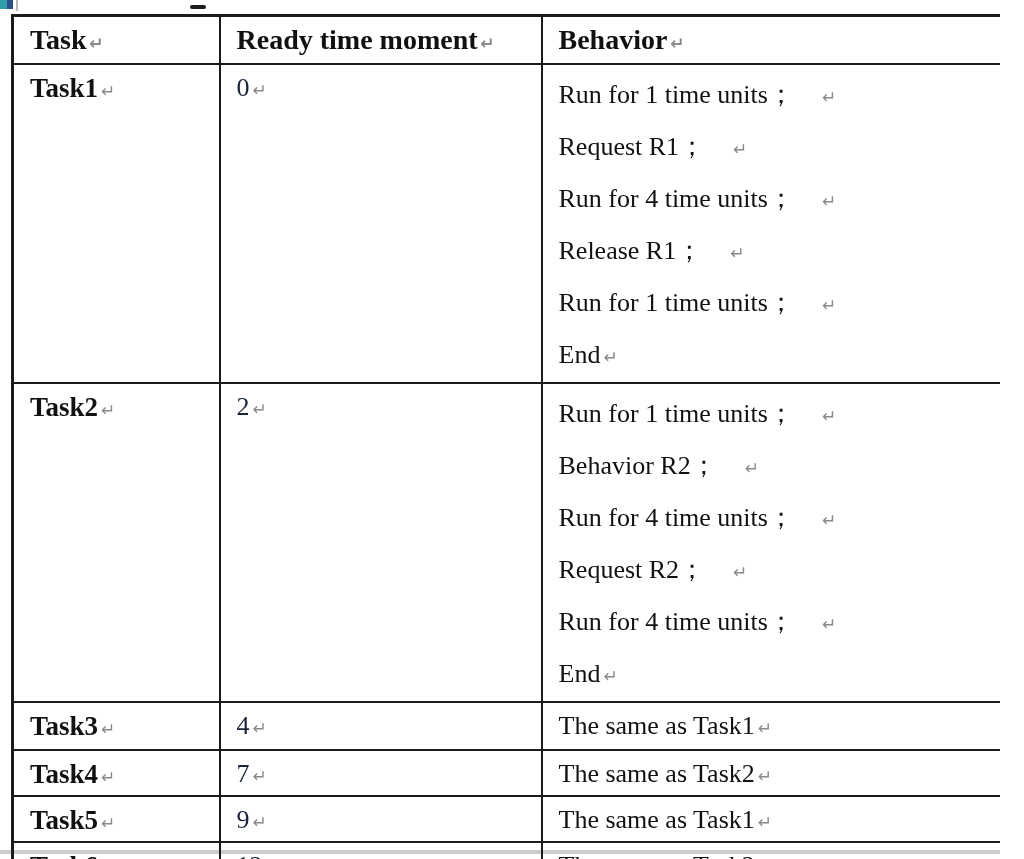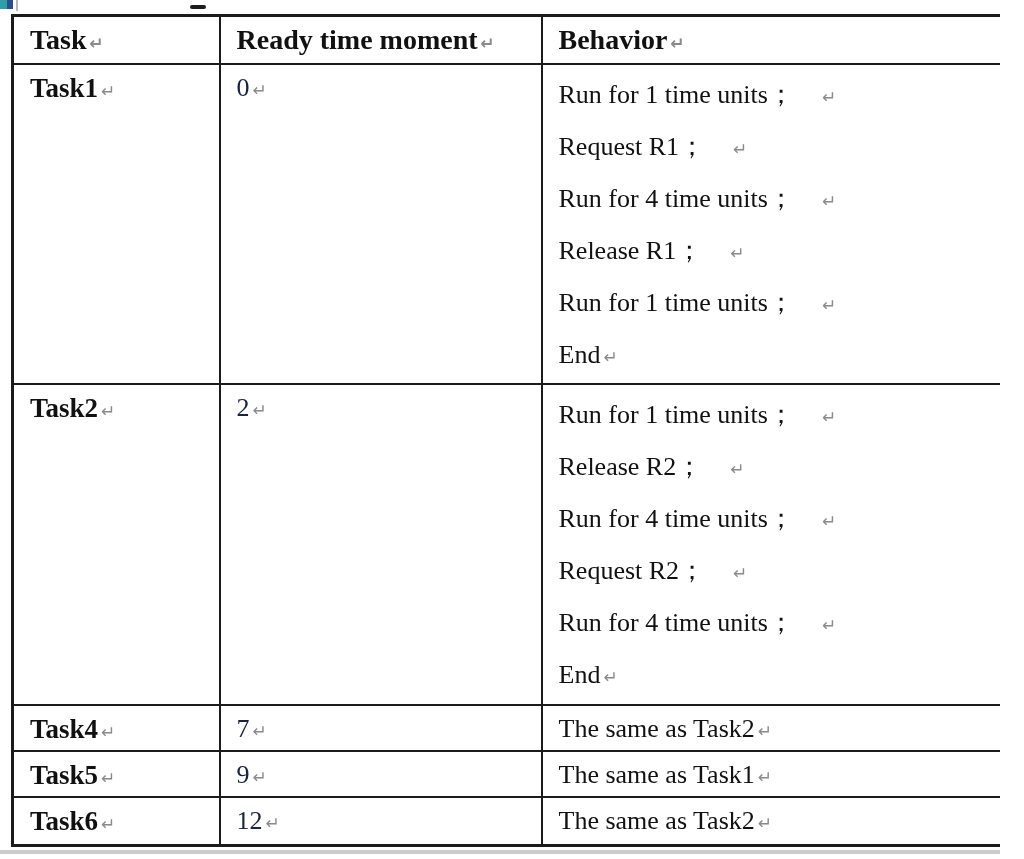--- a/index.html
+++ b/index.html
@@ -96,25 +96,32 @@
             <div class="bline"><span>Release R1；</span><span class="pm gap">↵</span></div>
             <div class="bline"><span>Run for 1 time units；</span><span class="pm gap">↵</span></div>
             <div class="bline"><span>End</span><span class="pm">↵</span></div>
           </td>
         </tr>
         <tr style="height: 297px; margin-left: 40px;">
           <td><span class="task-label">Task2</span><span class="pm">↵</span></td>
           <td><span class="ready-num">2</span><span class="pm">↵</span></td>
           <td class="behavior-cell">
             <div class="bline"><span>Run for 1 time units；</span><span class="pm gap">↵</span></div>
-            <div class="bline"><span>Release R2；</span><span class="pm gap">↵</span></div>
+            <div class="bline"><span>Behavior R2；</span><span class="pm gap">↵</span></div>
             <div class="bline"><span>Run for 4 time units；</span><span class="pm gap">↵</span></div>
             <div class="bline"><span>Request R2；</span><span class="pm gap">↵</span></div>
             <div class="bline"><span>Run for 4 time units；</span><span class="pm gap">↵</span></div>
             <div class="bline"><span>End</span><span class="pm">↵</span></div>
+          </td>
+        </tr>
+        <tr style="height: 48px;">
+          <td><span class="task-label">Task3</span><span class="pm">↵</span></td>
+          <td><span class="ready-num">4</span><span class="pm">↵</span></td>
+          <td class="behavior-cell">
+            <div><span>The same as Task1</span><span class="pm">↵</span></div>
           </td>
         </tr>
         <tr style="height: 46px;">
           <td><span class="task-label">Task4</span><span class="pm">↵</span></td>
           <td><span class="ready-num">7</span><span class="pm">↵</span></td>
           <td class="behavior-cell">
             <div><span>The same as Task2</span><span class="pm">↵</span></div>
           </td>
         </tr>
         <tr style="height: 46px; margin-top: 19px;">

